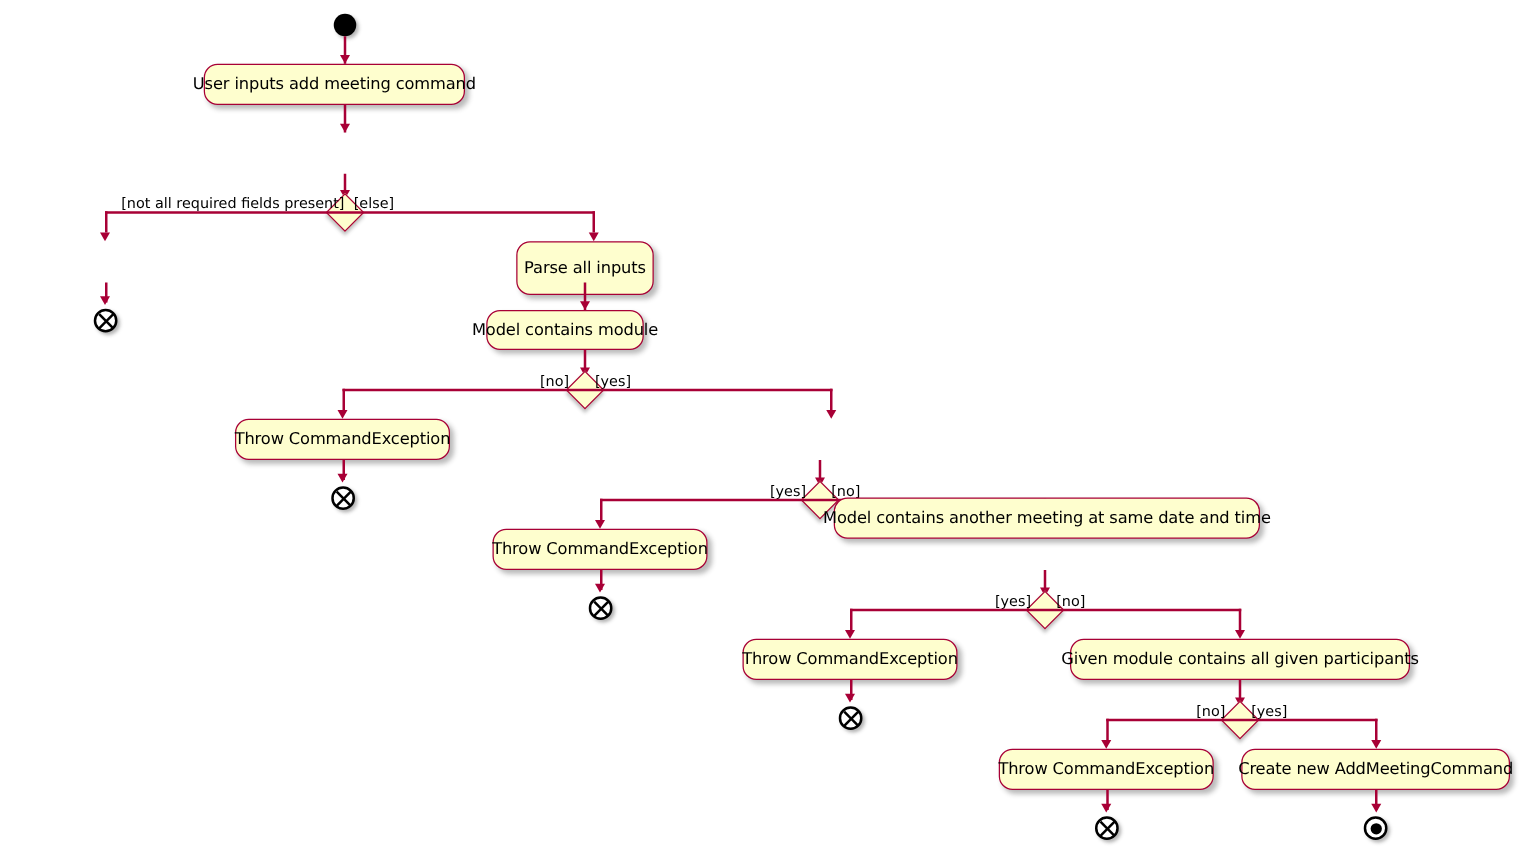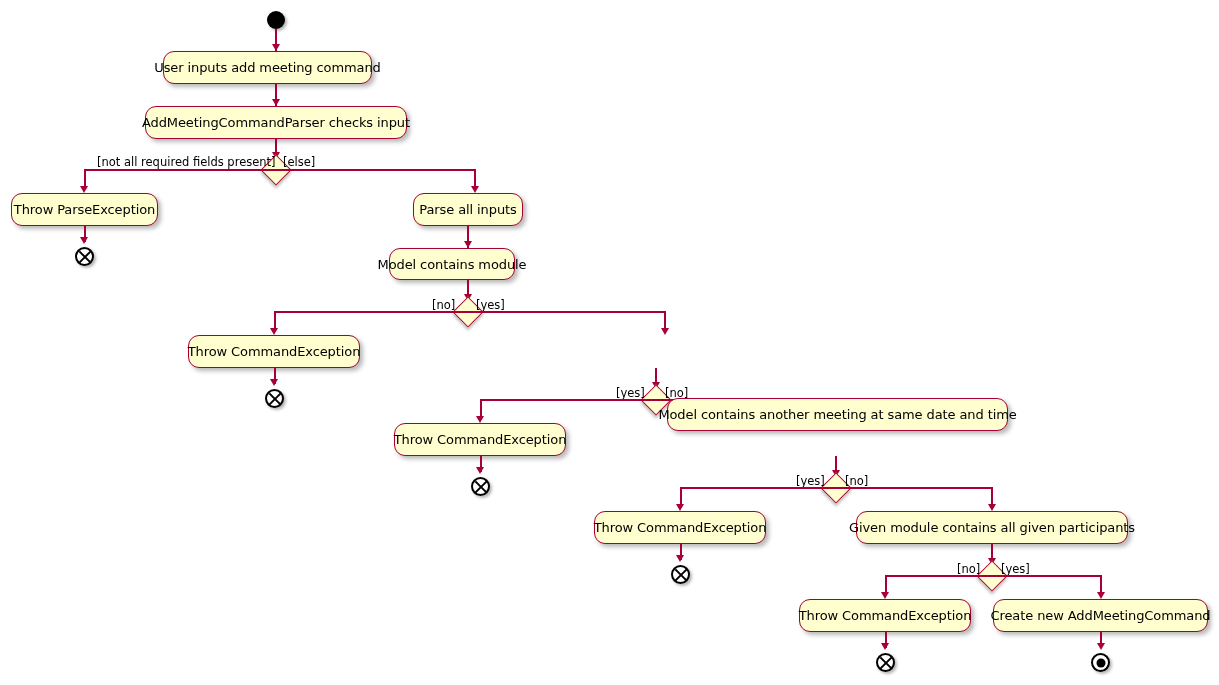--- a/index.html
+++ b/index.html
@@ -112,40 +112,38 @@
 <div id="canvas">
 
   <div class="start" style="left:267px;top:11px;"></div>
   <div class="vl" style="left:275.2px;top:29px;height:22px;"></div>
   <div class="arw" style="left:271.5px;top:44px;"></div>
 
   <div class="act" style="left:163px;top:51px;width:209px;height:33px;">User inputs add meeting command</div>
   <div class="vl" style="left:275.2px;top:84px;height:22px;"></div>
   <div class="arw" style="left:271.5px;top:99px;"></div>
 
-  <div class="act" style="left:145px;top:106px;width:262px;height:33px;">AddMeetingCommandParser checks input</div>
   <div class="vl" style="left:275.2px;top:139px;height:20px;"></div>
   <div class="arw" style="left:271.5px;top:152px;"></div>
 
   <div class="dia" style="left:265px;top:159px;"></div>
   <div class="guard" style="left:97px;top:157px;">[not all required fields present]</div>
   <div class="guard" style="left:283px;top:157px;">[else]</div>
 
   <div class="hl" style="left:84px;top:169px;width:392px;"></div>
   <div class="vl" style="left:84px;top:169px;height:17px;"></div>
   <div class="arw" style="left:80.3px;top:186px;"></div>
   <div class="vl" style="left:474.4px;top:169px;height:17px;"></div>
   <div class="arw" style="left:470.7px;top:186px;"></div>
 
-  <div class="act" style="left:11px;top:193px;width:147px;height:33px;">Throw ParseException</div>
   <div class="vl" style="left:84px;top:226px;height:16px;"></div>
   <div class="arw" style="left:80.3px;top:237px;"></div>
   <div class="term" style="left:75px;top:247px;"></div>
 
-  <div class="act" style="left:413px;top:193px;width:110px;height:33px;">Parse all inputs</div>
+  <div class="act" style="left:413px;top:193px;width:110px;height:43px;">Parse all inputs</div>
   <div class="vl" style="left:467.2px;top:226px;height:22px;"></div>
   <div class="arw" style="left:463.5px;top:241px;"></div>
 
   <div class="act" style="left:389px;top:248px;width:126px;height:32px;">Model contains module</div>
   <div class="vl" style="left:467.2px;top:280px;height:21px;"></div>
   <div class="arw" style="left:463.5px;top:294px;"></div>
 
   <div class="dia" style="left:457px;top:301px;"></div>
   <div class="guard" style="left:432px;top:300px;">[no]</div>
   <div class="guard" style="left:476px;top:300px;">[yes]</div>

